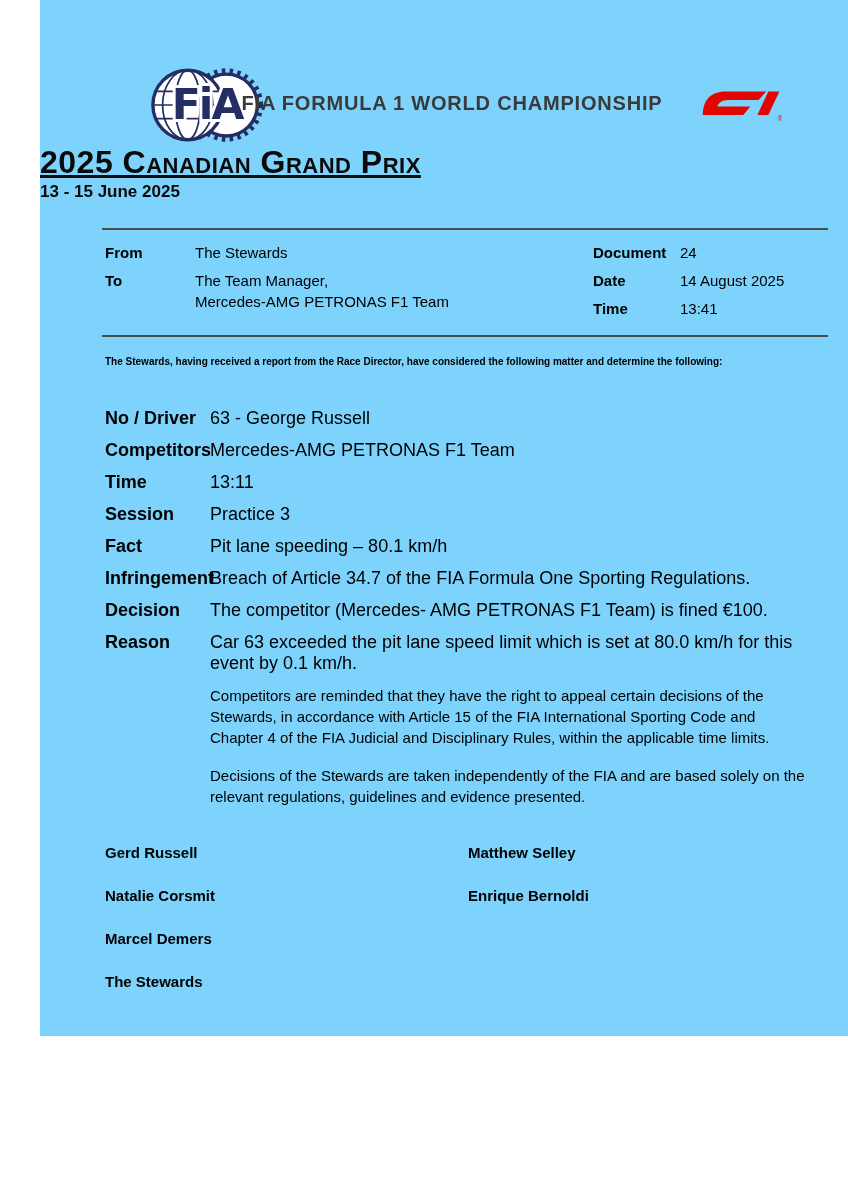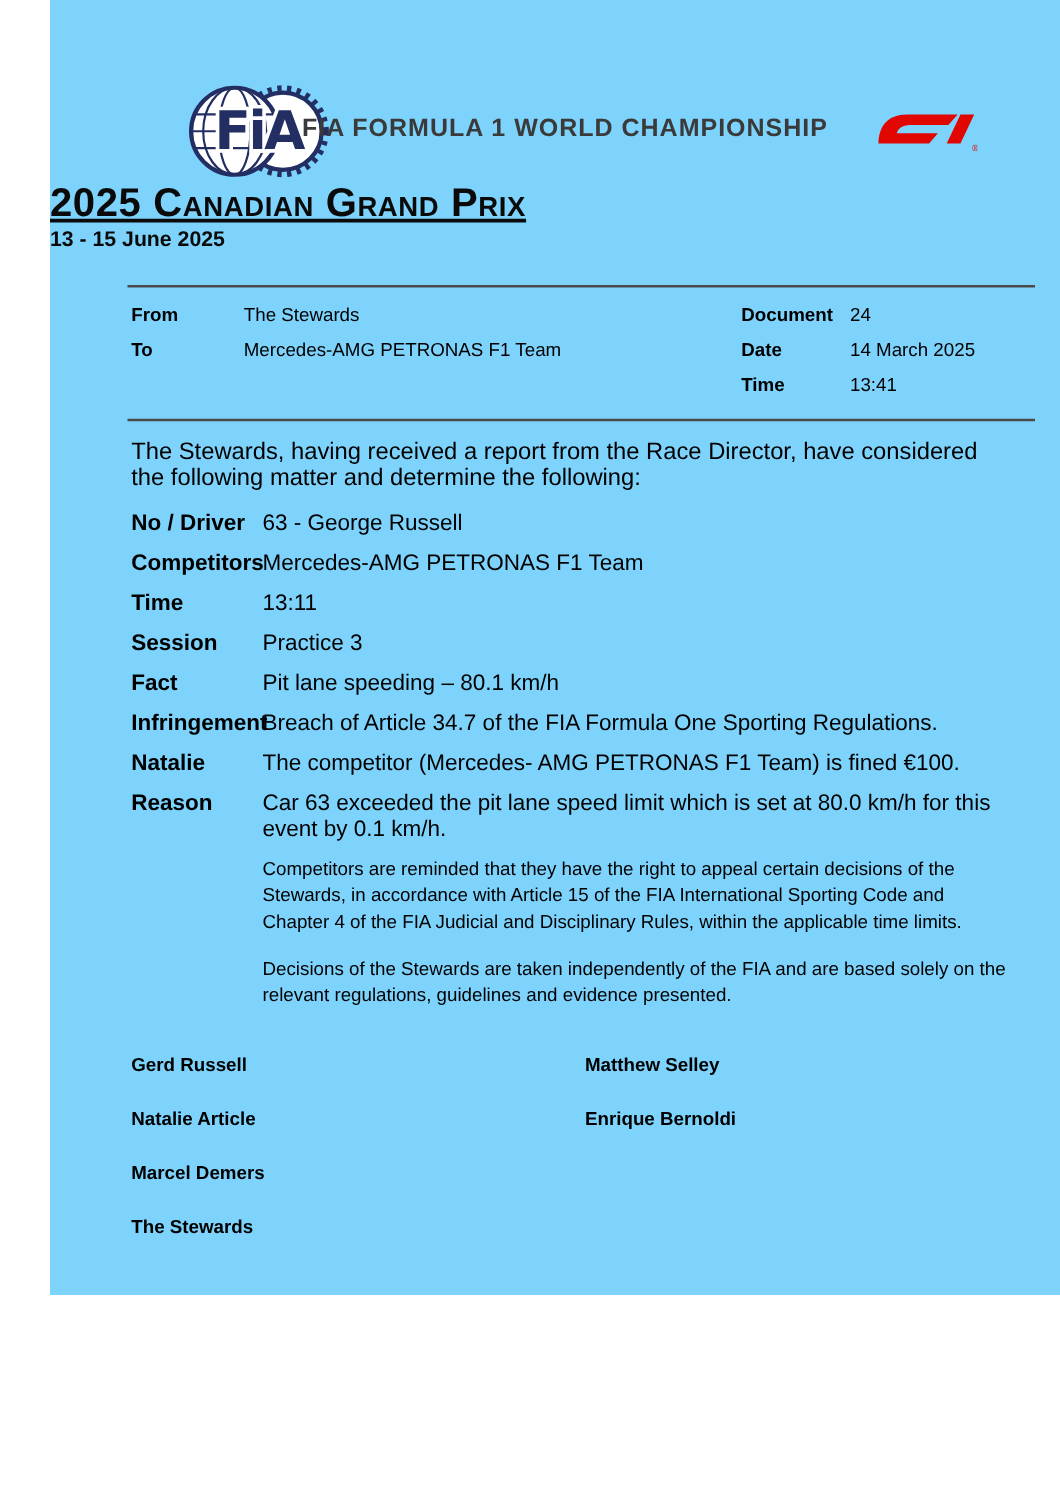--- a/index.html
+++ b/index.html
@@ -48,21 +48,21 @@
   .meta-right {
     position:absolute; left:553px; top:242px;
     display:grid; grid-template-columns:87px auto; row-gap:7px;
     font-size:15px; line-height:21px;
   }
   .meta-label { font-weight:bold; }
 
   
   .intro {
     position:absolute; left:65px; top:351px; width:700px; margin:0;
-    font-size:19px; line-height:21px;
+    font-size:10px; line-height:21px;font-weight:bold;
   }
 
   
   .fields { position:absolute; left:65px; top:408px; width:726px; }
   .field-row { display:flex; margin-bottom:11px; font-size:18px; line-height:21px; }
   .field-label { flex:none; width:105px; font-weight:bold; }
   .field-value { max-width:600px; }
   .reason-extra {
     margin:1px 0 0 105px; width:600px;
     font-size:15px; line-height:21px;
@@ -117,29 +117,30 @@
   <div class="event-dates">13 - 15 June 2025</div>
 
   <div class="rule rule-top"></div>
   <div class="rule rule-mid"></div>
 
   <div class="meta-left">
     <div class="meta-label">From</div>
     <div class="meta-value">The Stewards</div>
     <div class="meta-label">To</div>
     <div class="meta-value">
+      <div>The Team Manager,</div>
       <div>Mercedes-AMG PETRONAS F1 Team</div>
     </div>
   </div>
 
   <div class="meta-right">
     <div class="meta-label">Document</div>
     <div class="meta-value">24</div>
     <div class="meta-label">Date</div>
-    <div class="meta-value">14 March 2025</div>
+    <div class="meta-value">14 August 2025</div>
     <div class="meta-label">Time</div>
     <div class="meta-value">13:41</div>
   </div>
 
   <p class="intro">The Stewards, having received a report from the Race Director, have considered the following matter and determine the following:</p>
 
   <div class="fields">
     <div class="field-row">
       <div class="field-label">No / Driver</div>
       <div class="field-value">63 - George Russell</div>
@@ -158,34 +159,34 @@
     </div>
     <div class="field-row">
       <div class="field-label">Fact</div>
       <div class="field-value">Pit lane speeding – 80.1 km/h</div>
     </div>
     <div class="field-row">
       <div class="field-label">Infringement</div>
       <div class="field-value">Breach of Article 34.7 of the FIA Formula One Sporting Regulations.</div>
     </div>
     <div class="field-row">
-      <div class="field-label">Natalie</div>
+      <div class="field-label">Decision</div>
       <div class="field-value">The competitor (Mercedes- AMG PETRONAS F1 Team) is fined €100.</div>
     </div>
     <div class="field-row">
       <div class="field-label">Reason</div>
       <div class="field-value">Car 63 exceeded the pit lane speed limit which is set at 80.0 km/h for this event by 0.1 km/h.</div>
     </div>
     <div class="reason-extra">Competitors are reminded that they have the right to appeal certain decisions of the Stewards, in accordance with Article 15 of the FIA International Sporting Code and Chapter 4 of the FIA Judicial and Disciplinary Rules, within the applicable time limits.</div>
     <div class="reason-extra second">Decisions of the Stewards are taken independently of the FIA and are based solely on the relevant regulations, guidelines and evidence presented.</div>
   </div>
 
   <div class="sig-col sig-col-left">
     <div class="sig-name">Gerd Russell</div>
-    <div class="sig-name">Natalie Article</div>
+    <div class="sig-name">Natalie Corsmit</div>
     <div class="sig-name">Marcel Demers</div>
     <div class="sig-name">The Stewards</div>
   </div>
   <div class="sig-col sig-col-right">
     <div class="sig-name">Matthew Selley</div>
     <div class="sig-name">Enrique Bernoldi</div>
   </div>
 
 </div>
 

